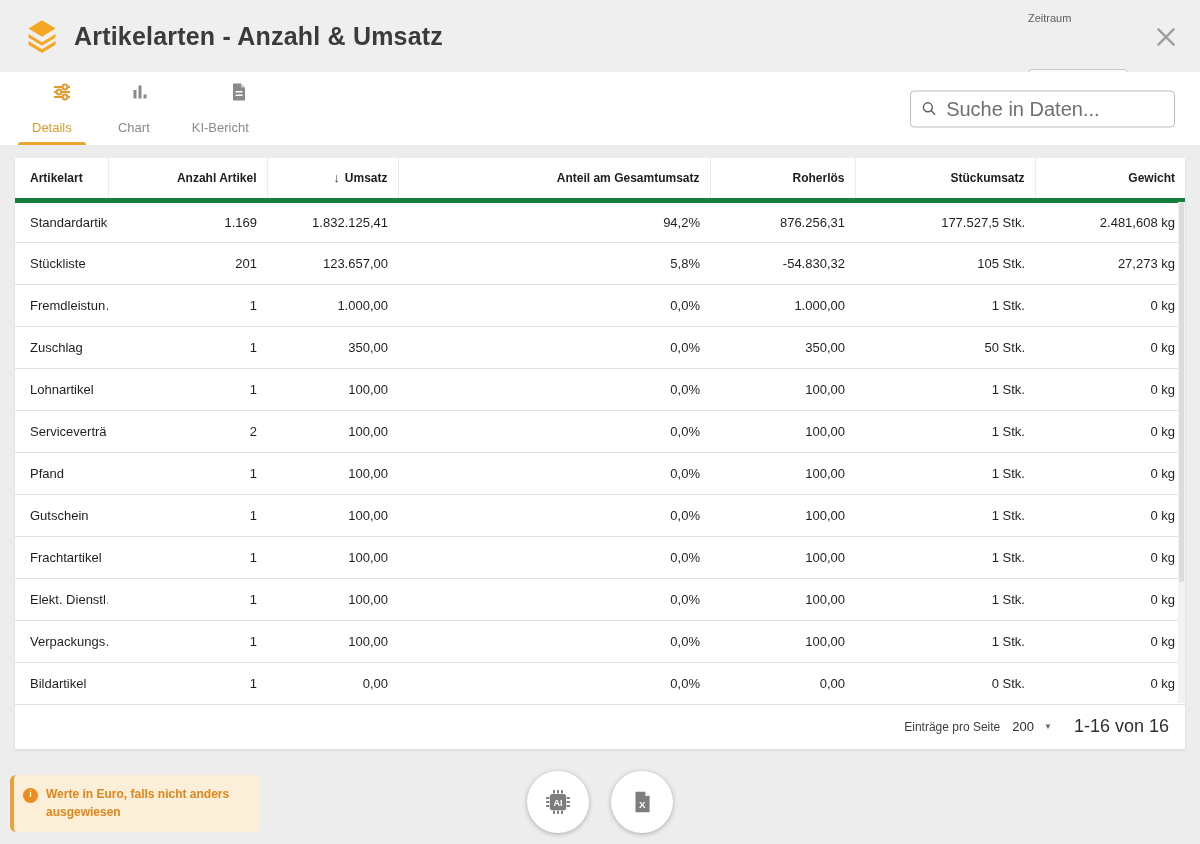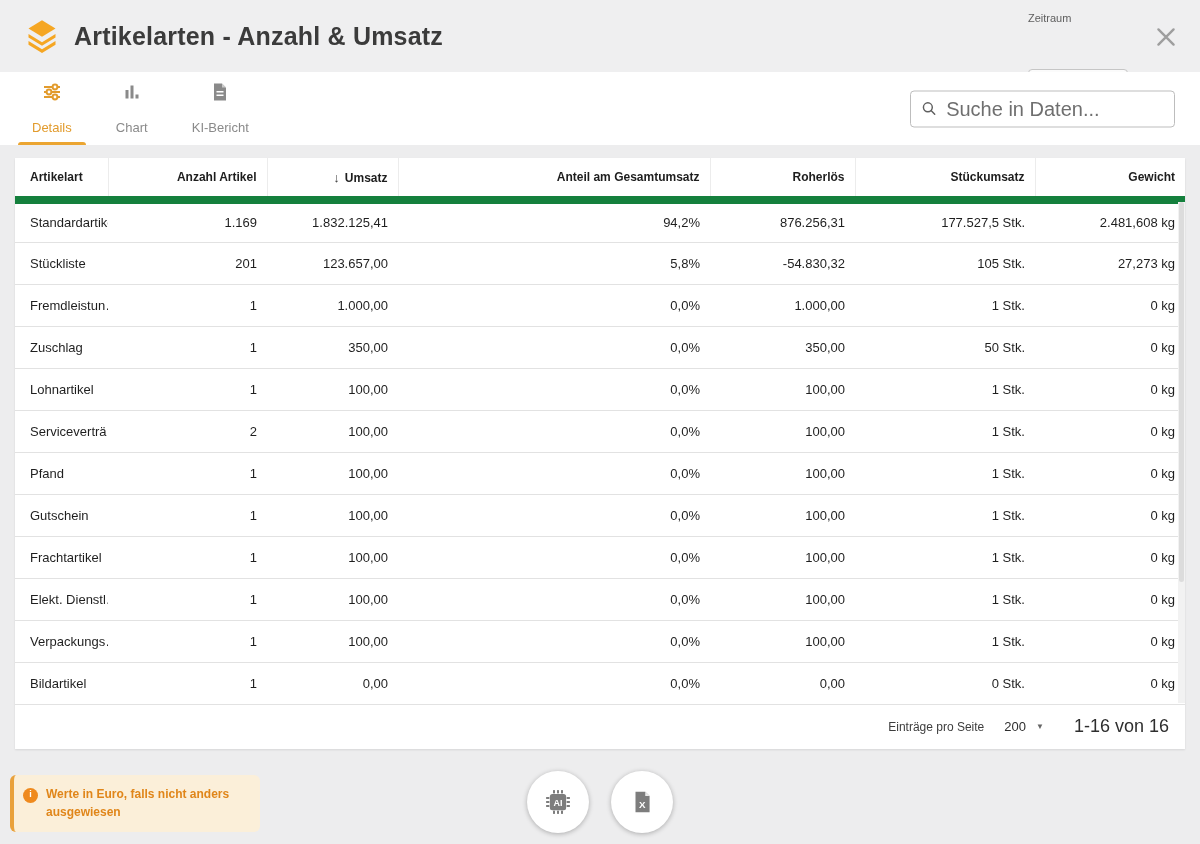--- a/index.html
+++ b/index.html
@@ -53,21 +53,21 @@
   .tabbar {
     height: 73px;
     background: #ffffff;
     display: flex;
     align-items: stretch;
     padding-left: 18px;
     position: relative;
   }
   .tab {
     display: flex; flex-direction: column;
-    align-items: center; justify-content: center;
+    align-items: flex-end; justify-content: center;
     gap: 18px;
     padding: 0 14px;
     min-width: 64px;
     color: #8a8a8a;
     font-size: 13px;
     cursor: pointer;
     position: relative;
     margin-right: 14px;
   }
   .tab .tab-icon { width: 20px; height: 20px; }
@@ -111,21 +111,21 @@
   col.c1 { width: 93px; }  col.c2 { width: 159px; } col.c3 { width: 131px; }
   col.c4 { width: 312px; } col.c5 { width: 145px; } col.c6 { width: 180px; }
   col.c7 { width: 150px; }
   th {
     height: 42px;
     font-size: 12px;
     font-weight: 700;
     color: #1d1d1d;
     text-align: right;
     padding: 0 10px;
-    border-bottom: 8px solid #15803d;
+    border-bottom: 5px solid #15803d;
     border-left: 1px solid #ececec;
     white-space: nowrap;
     overflow: hidden;
   }
   th:first-child { text-align: left; padding-left: 15px; border-left: none; }
   .sort-arrow { font-weight: 400; color: #3c3c3c; margin-right: 5px; font-size: 13px; }
   td {
     height: 42px;
     font-size: 13px;
     color: #1f1f1f;
@@ -148,21 +148,21 @@
     height: 76%;
     background: #dcdcdc;
     border-radius: 3px;
   }
 
   .pagination {
     height: 44px;
     display: flex;
     align-items: center;
     justify-content: flex-end;
-    gap: 20px;
+    gap: 12px;
     padding-right: 16px;
     font-size: 12px;
     color: #3d3d3d;
   }
   .page-size {
     display: flex; align-items: center; gap: 10px;
     font-size: 13px; color: #2e2e2e;
     cursor: pointer;
     margin-right: 10px;
   }

